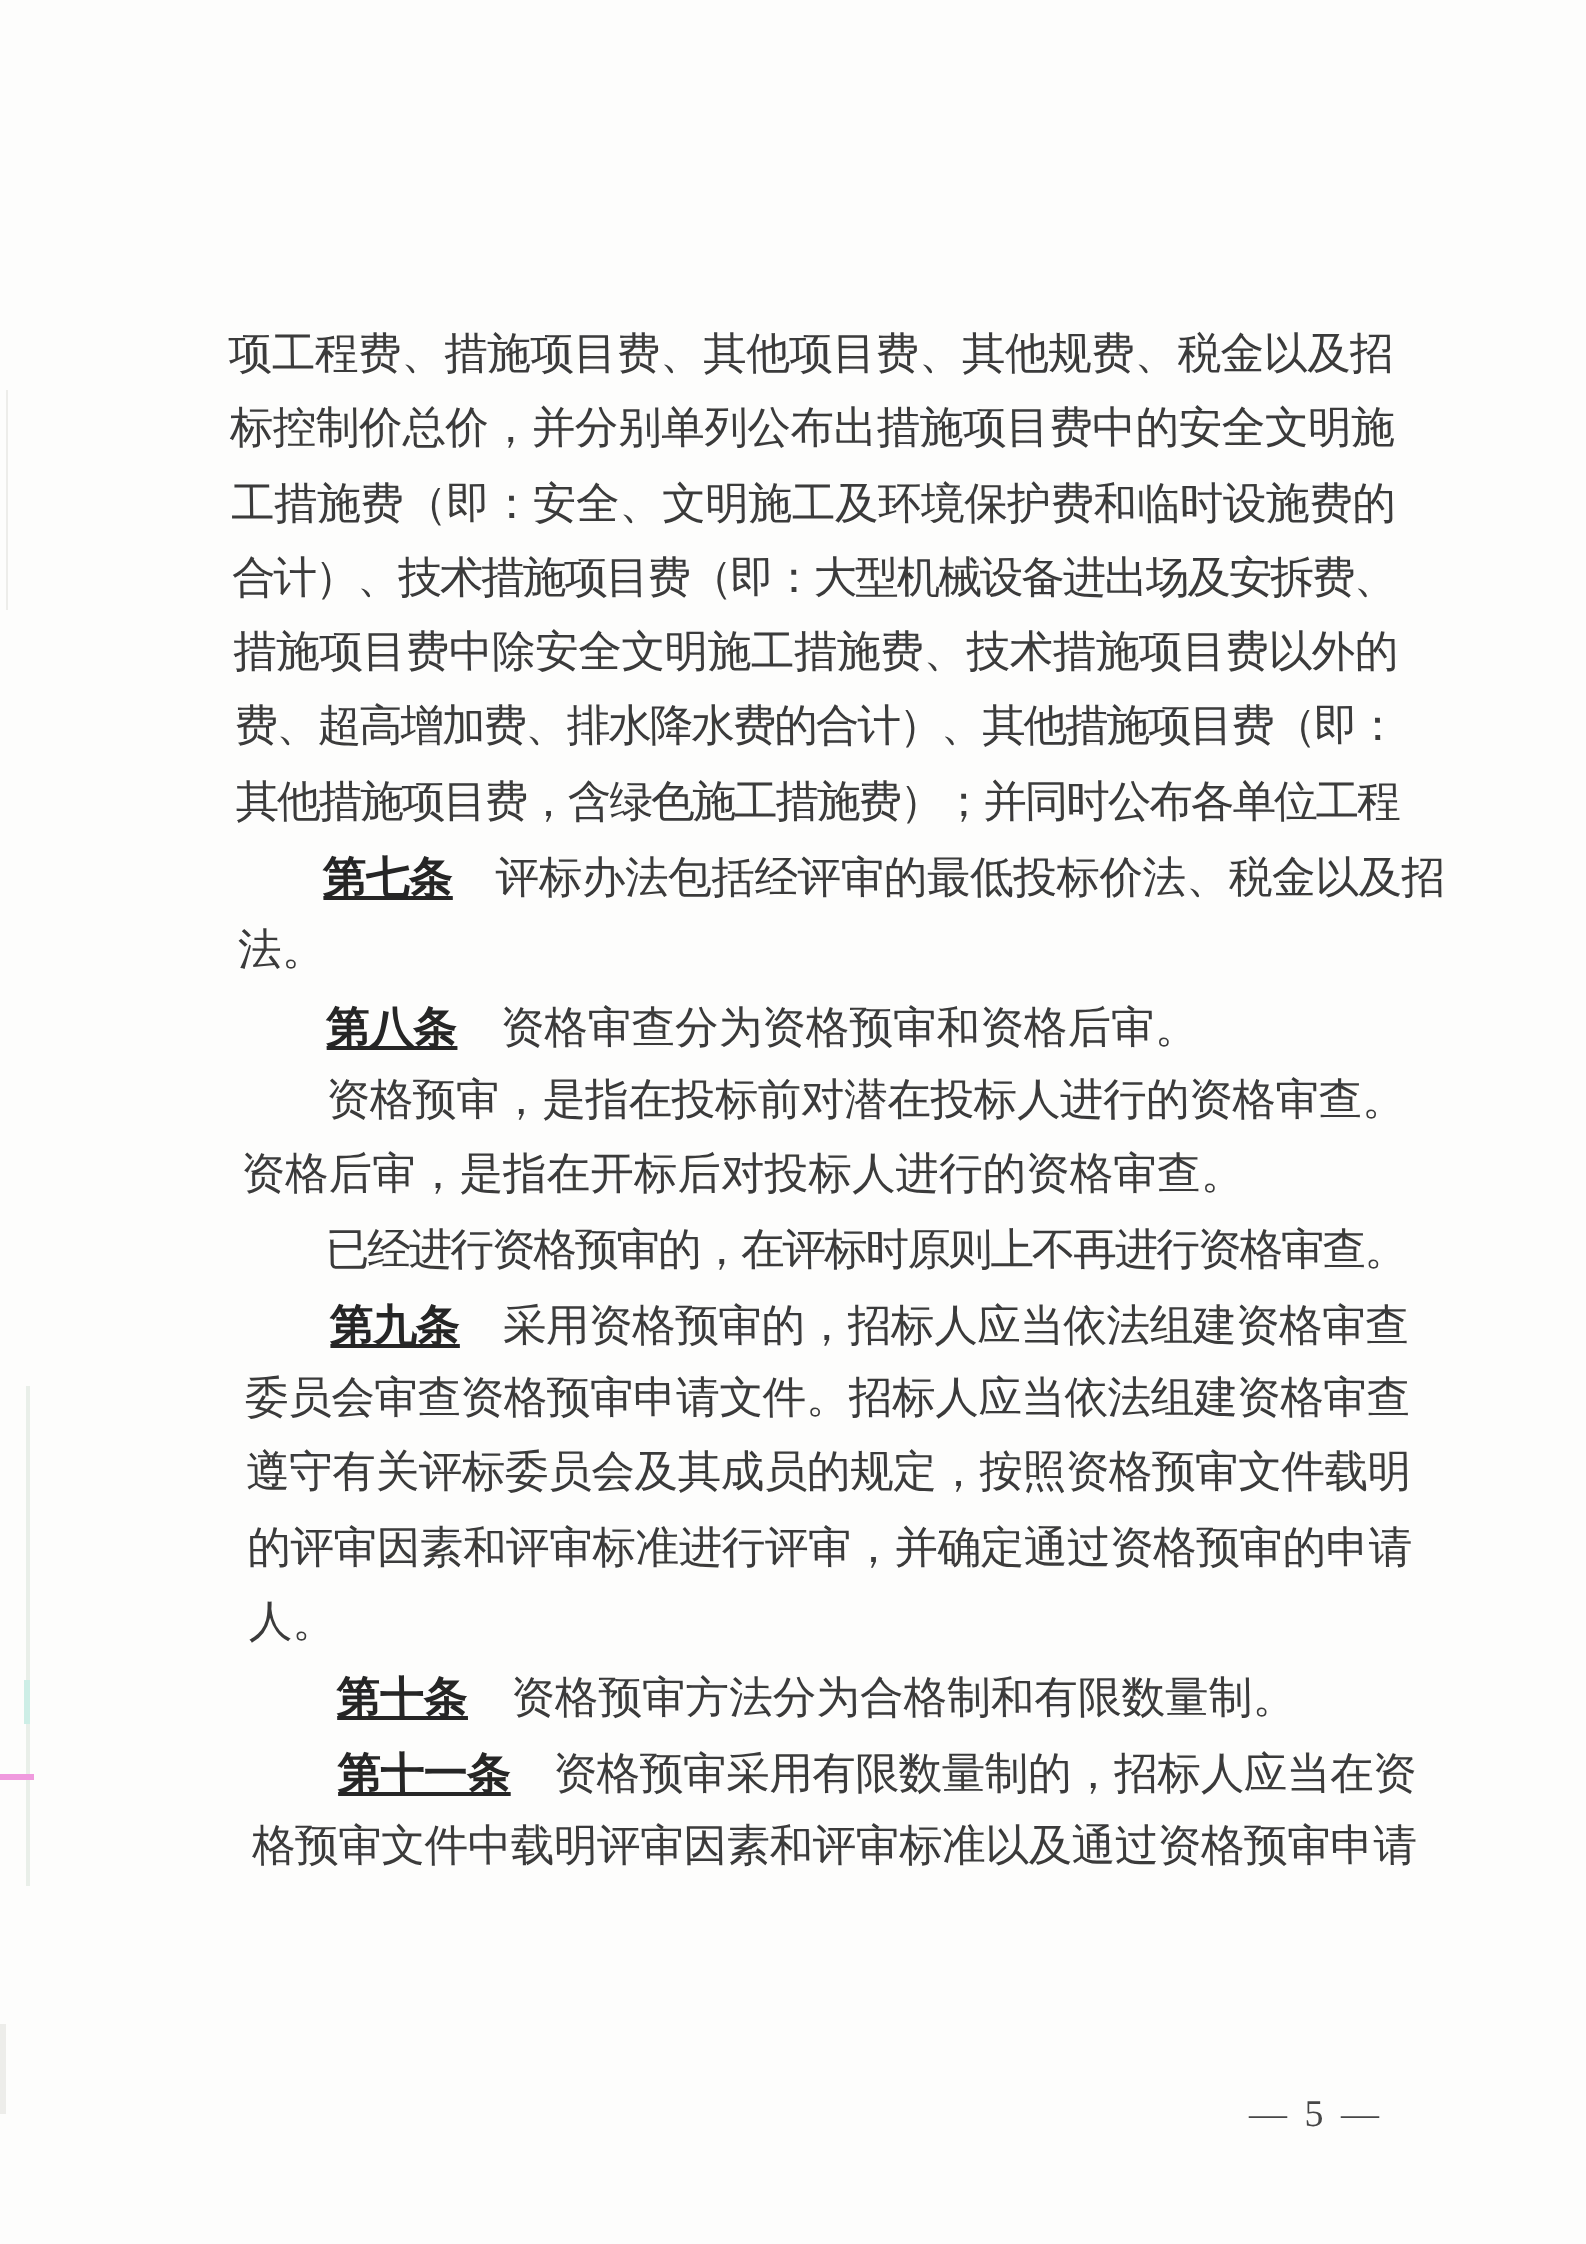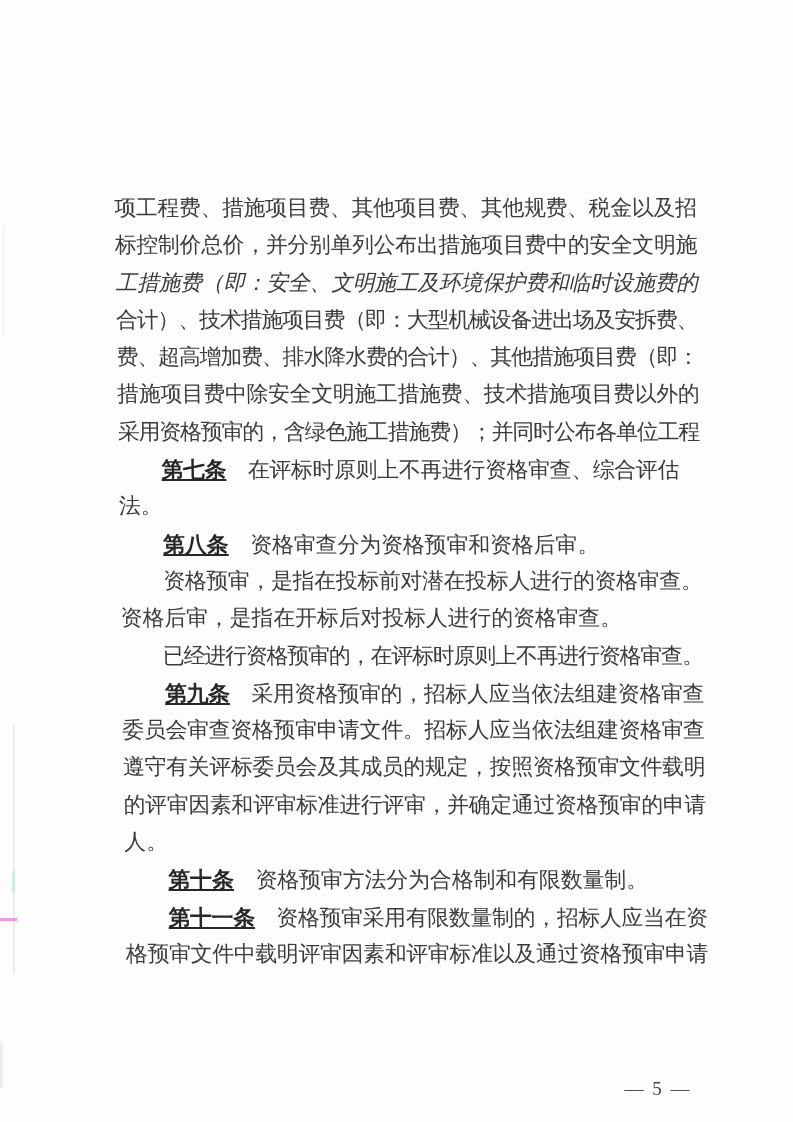--- a/index.html
+++ b/index.html
@@ -8,21 +8,20 @@
     height: 1122px;
     position: relative;
     overflow: hidden;
     background: var(--background-color, #fdfdfc);
     font-family: "Liberation Serif", "DejaVu Serif", serif;
   }
   .page {
     position: absolute;
     inset: 0;
     background: var(--background-color, #fdfdfc);
-    margin-top: 31px;
   }
   
   .textblock {
     position: absolute;
     left: 114px;
     top: 159px;
     width: 583px;
     transform: skewX(0.9deg);
     transform-origin: 0 0;
   }
@@ -90,35 +89,35 @@
 <div class="page">
   <div class="art-edge-top"></div>
   <div class="art-vline"></div>
   <div class="art-cyan"></div>
   <div class="art-pink"></div>
   <div class="art-edge-bottom"></div>
 
   <div class="textblock">
       <div class="line" style="letter-spacing: -0.23px;"><span class="line-inner"><span class="seg">项工程费、措施项目费、其他项目费、其他规费、税金以及招</span></span></div>
       <div class="line" style="letter-spacing: -0.23px;"><span class="line-inner"><span class="seg">标控制价总价，并分别单列公布出措施项目费中的安全文明施</span></span></div>
-      <div class="line" style="letter-spacing: -0.23px; font-style: italic;"><span class="line-inner"><span class="seg">工措施费（即：安全、文明施工及环境保护费和临时设施费的</span></span></div>
+      <div class="line" style="letter-spacing: -0.23px;"><span class="line-inner"><span class="seg">工措施费（即：安全、文明施工及环境保护费和临时设施费的</span></span></div>
       <div class="line" style="letter-spacing: -1.03px;"><span class="line-inner"><span class="seg">合计）、技术措施项目费（即：大型机械设备进出场及安拆费、</span></span></div>
+      <div class="line" style="letter-spacing: -0.23px;"><span class="line-inner"><span class="seg">措施项目费中除安全文明施工措施费、技术措施项目费以外的</span></span></div>
       <div class="line" style="letter-spacing: -1.03px;"><span class="line-inner"><span class="seg">费、超高增加费、排水降水费的合计）、其他措施项目费（即：</span></span></div>
-      <div class="line" style="letter-spacing: -0.23px;"><span class="line-inner"><span class="seg">措施项目费中除安全文明施工措施费、技术措施项目费以外的</span></span></div>
-      <div class="line" style="letter-spacing: -1.03px;"><span class="line-inner"><span class="seg">采用资格预审的，含绿色施工措施费）；并同时公布各单位工程</span></span></div>
-      <div class="line" style="letter-spacing: -0.23px;"><span class="line-inner"><span class="seg">　　</span><span class="seg bold">第七条</span><span class="seg">　在评标时原则上不再进行资格审查、综合评估</span></span></div>
+      <div class="line" style="letter-spacing: -1.03px;"><span class="line-inner"><span class="seg">其他措施项目费，含绿色施工措施费）；并同时公布各单位工程</span></span></div>
+      <div class="line" style="letter-spacing: -0.23px;"><span class="line-inner"><span class="seg">　　</span><span class="seg bold">第七条</span><span class="seg">　评标办法包括经评审的最低投标价法、税金以及招</span></span></div>
       <div class="line"><span class="line-inner"><span class="seg">法。</span></span></div>
       <div class="line"><span class="line-inner"><span class="seg">　　</span><span class="seg bold">第八条</span><span class="seg">　资格审查分为资格预审和资格后审。</span></span></div>
       <div class="line" style="letter-spacing: -0.23px;"><span class="line-inner"><span class="seg">　　资格预审，是指在投标前对潜在投标人进行的资格审查。</span></span></div>
       <div class="line"><span class="line-inner"><span class="seg">资格后审，是指在开标后对投标人进行的资格审查。</span></span></div>
       <div class="line" style="letter-spacing: -1.03px;"><span class="line-inner"><span class="seg">　　已经进行资格预审的，在评标时原则上不再进行资格审查。</span></span></div>
       <div class="line" style="letter-spacing: -0.23px;"><span class="line-inner"><span class="seg">　　</span><span class="seg bold">第九条</span><span class="seg">　采用资格预审的，招标人应当依法组建资格审查</span></span></div>
       <div class="line" style="letter-spacing: -0.23px;"><span class="line-inner"><span class="seg">委员会审查资格预审申请文件。招标人应当依法组建资格审查</span></span></div>
       <div class="line" style="letter-spacing: -0.23px;"><span class="line-inner"><span class="seg">遵守有关评标委员会及其成员的规定，按照资格预审文件载明</span></span></div>
       <div class="line" style="letter-spacing: -0.23px;"><span class="line-inner"><span class="seg">的评审因素和评审标准进行评审，并确定通过资格预审的申请</span></span></div>
       <div class="line"><span class="line-inner"><span class="seg">人。</span></span></div>
       <div class="line"><span class="line-inner"><span class="seg">　　</span><span class="seg bold">第十条</span><span class="seg">　资格预审方法分为合格制和有限数量制。</span></span></div>
-      <div class="line" style="letter-spacing: -0.23px;"><span class="line-inner"><span class="seg">　　</span><span class="seg bold">第十一条</span><span class="seg">　资格预审采用有限数量制的，招标人应当在资</span></span></div>
+      <div class="line" style="letter-spacing: -0.23px; text-align: center;"><span class="line-inner"><span class="seg">　　</span><span class="seg bold">第十一条</span><span class="seg">　资格预审采用有限数量制的，招标人应当在资</span></span></div>
       <div class="line" style="letter-spacing: -0.23px;"><span class="line-inner"><span class="seg">格预审文件中载明评审因素和评审标准以及通过资格预审申请</span></span></div>
     </div>
 
   <div class="footer">— 5 —</div>
 </div>
 
 </body></html>

